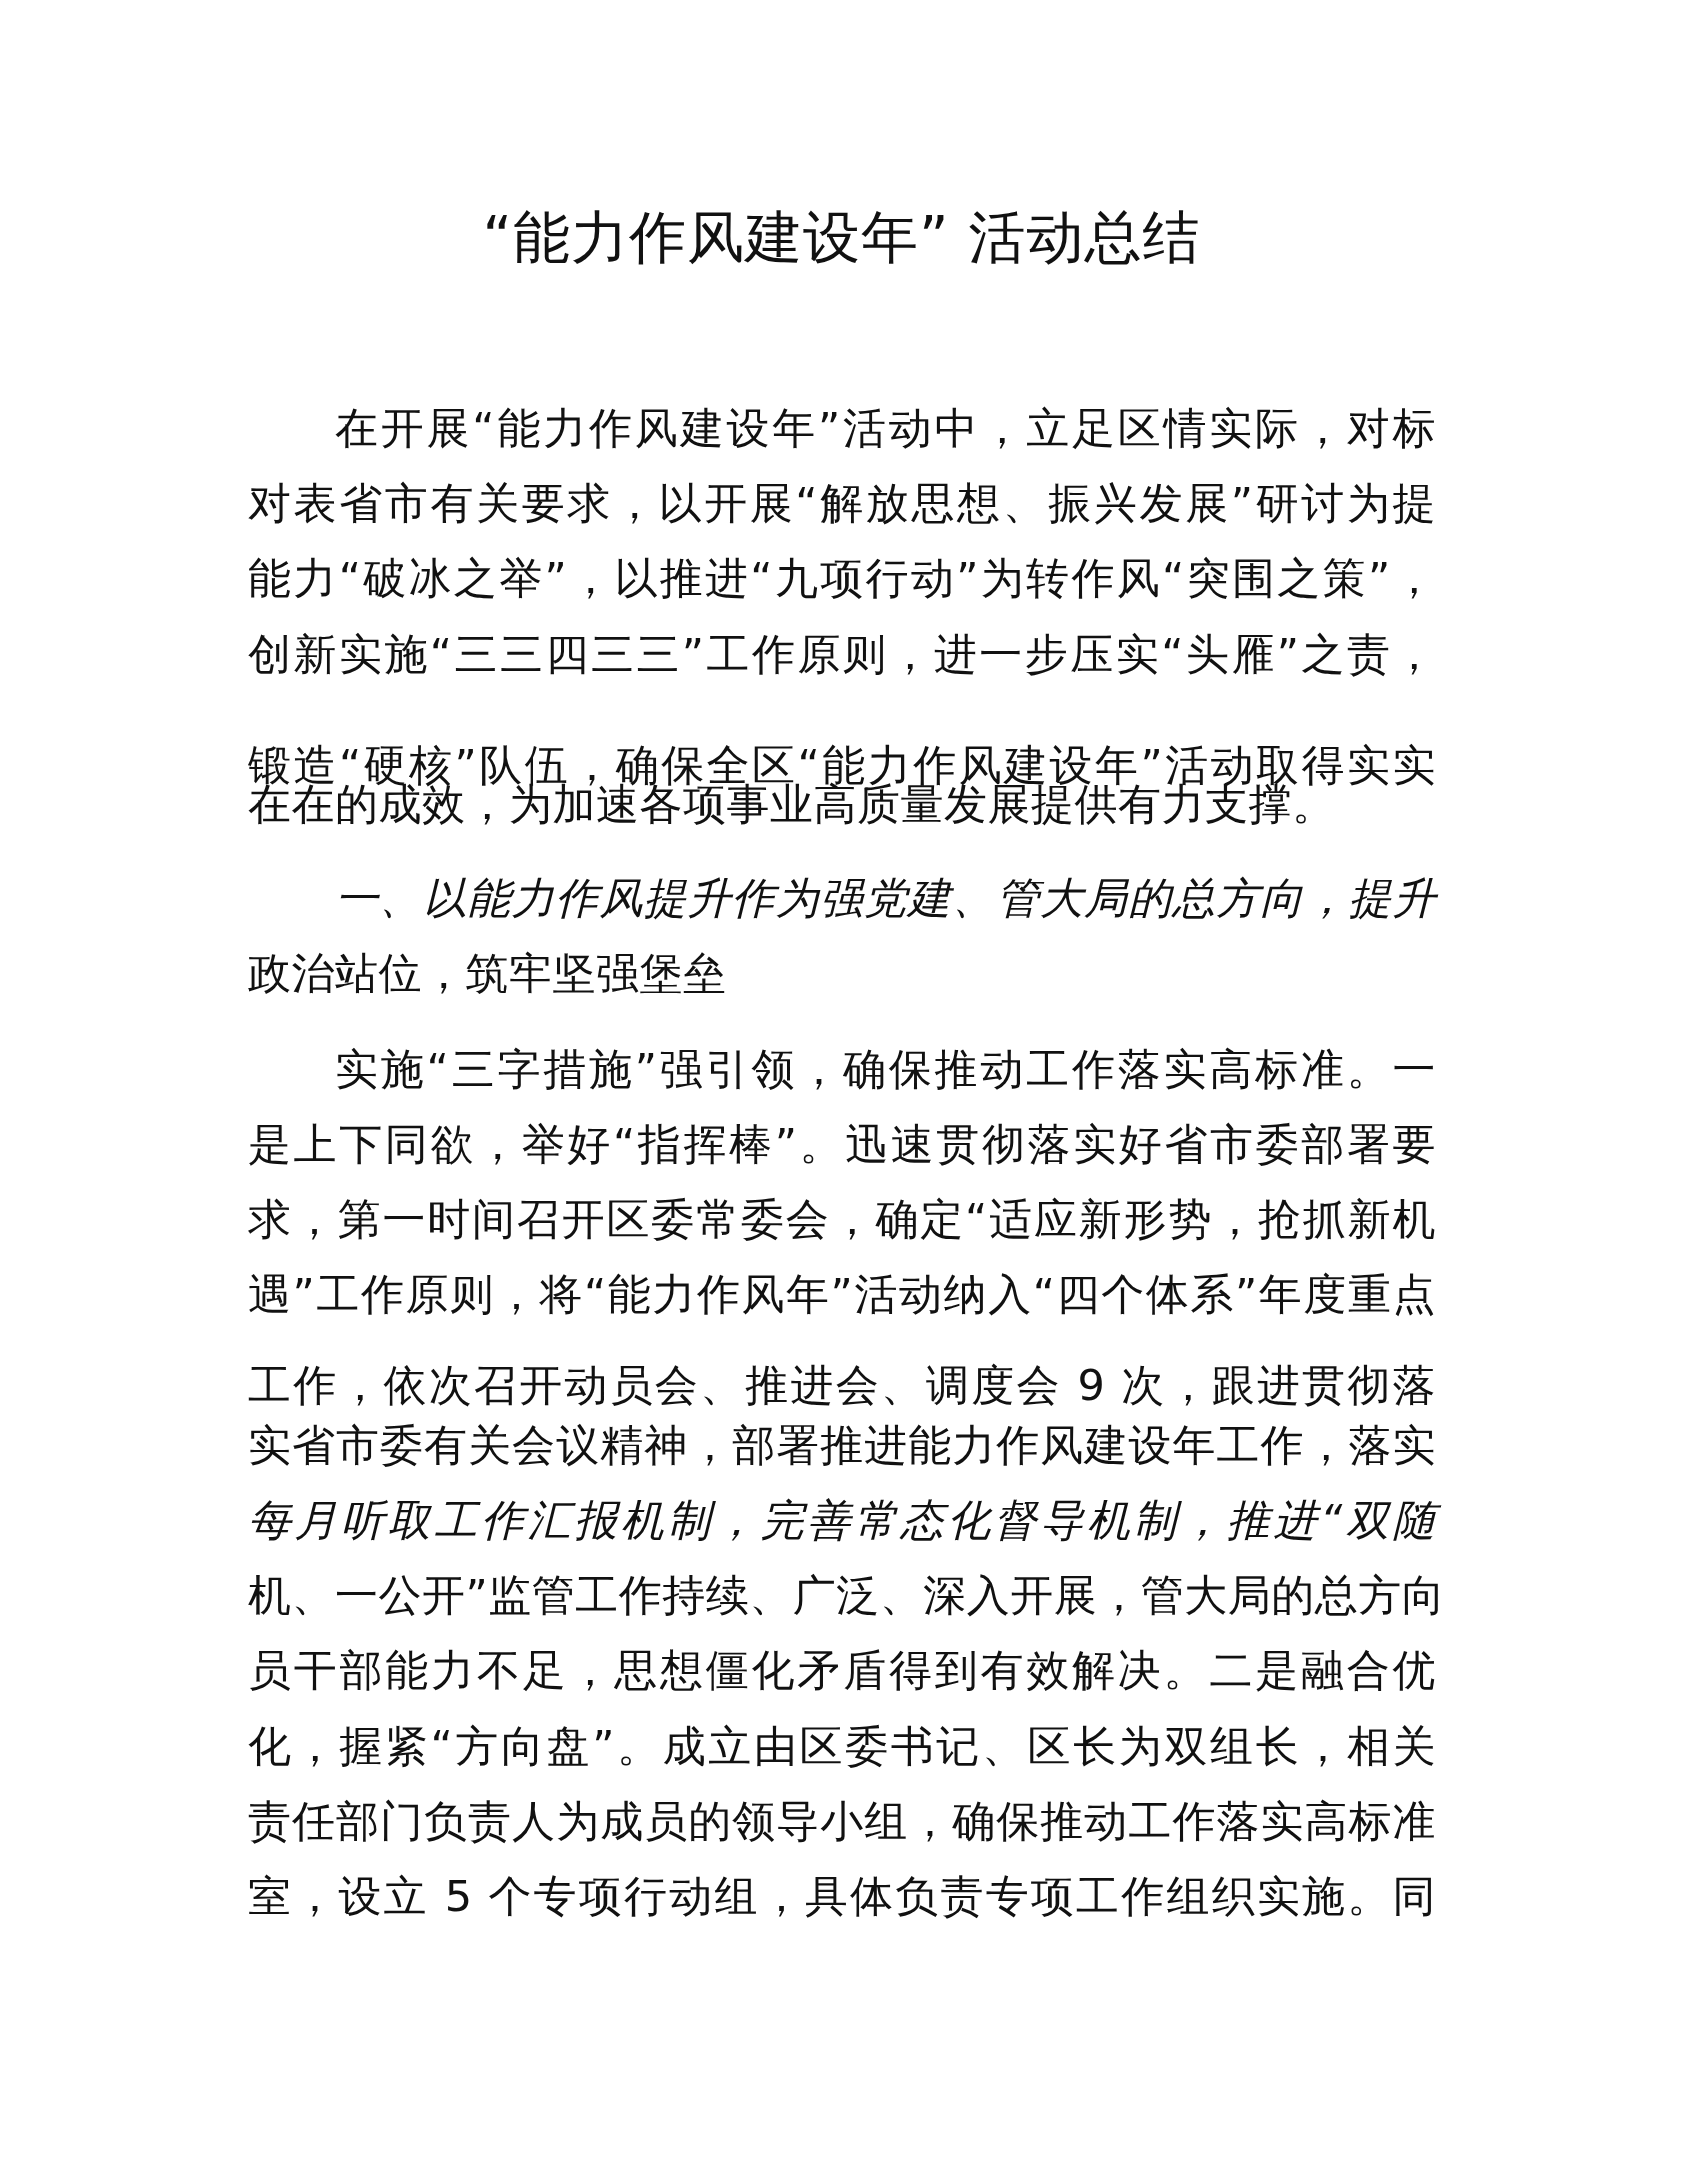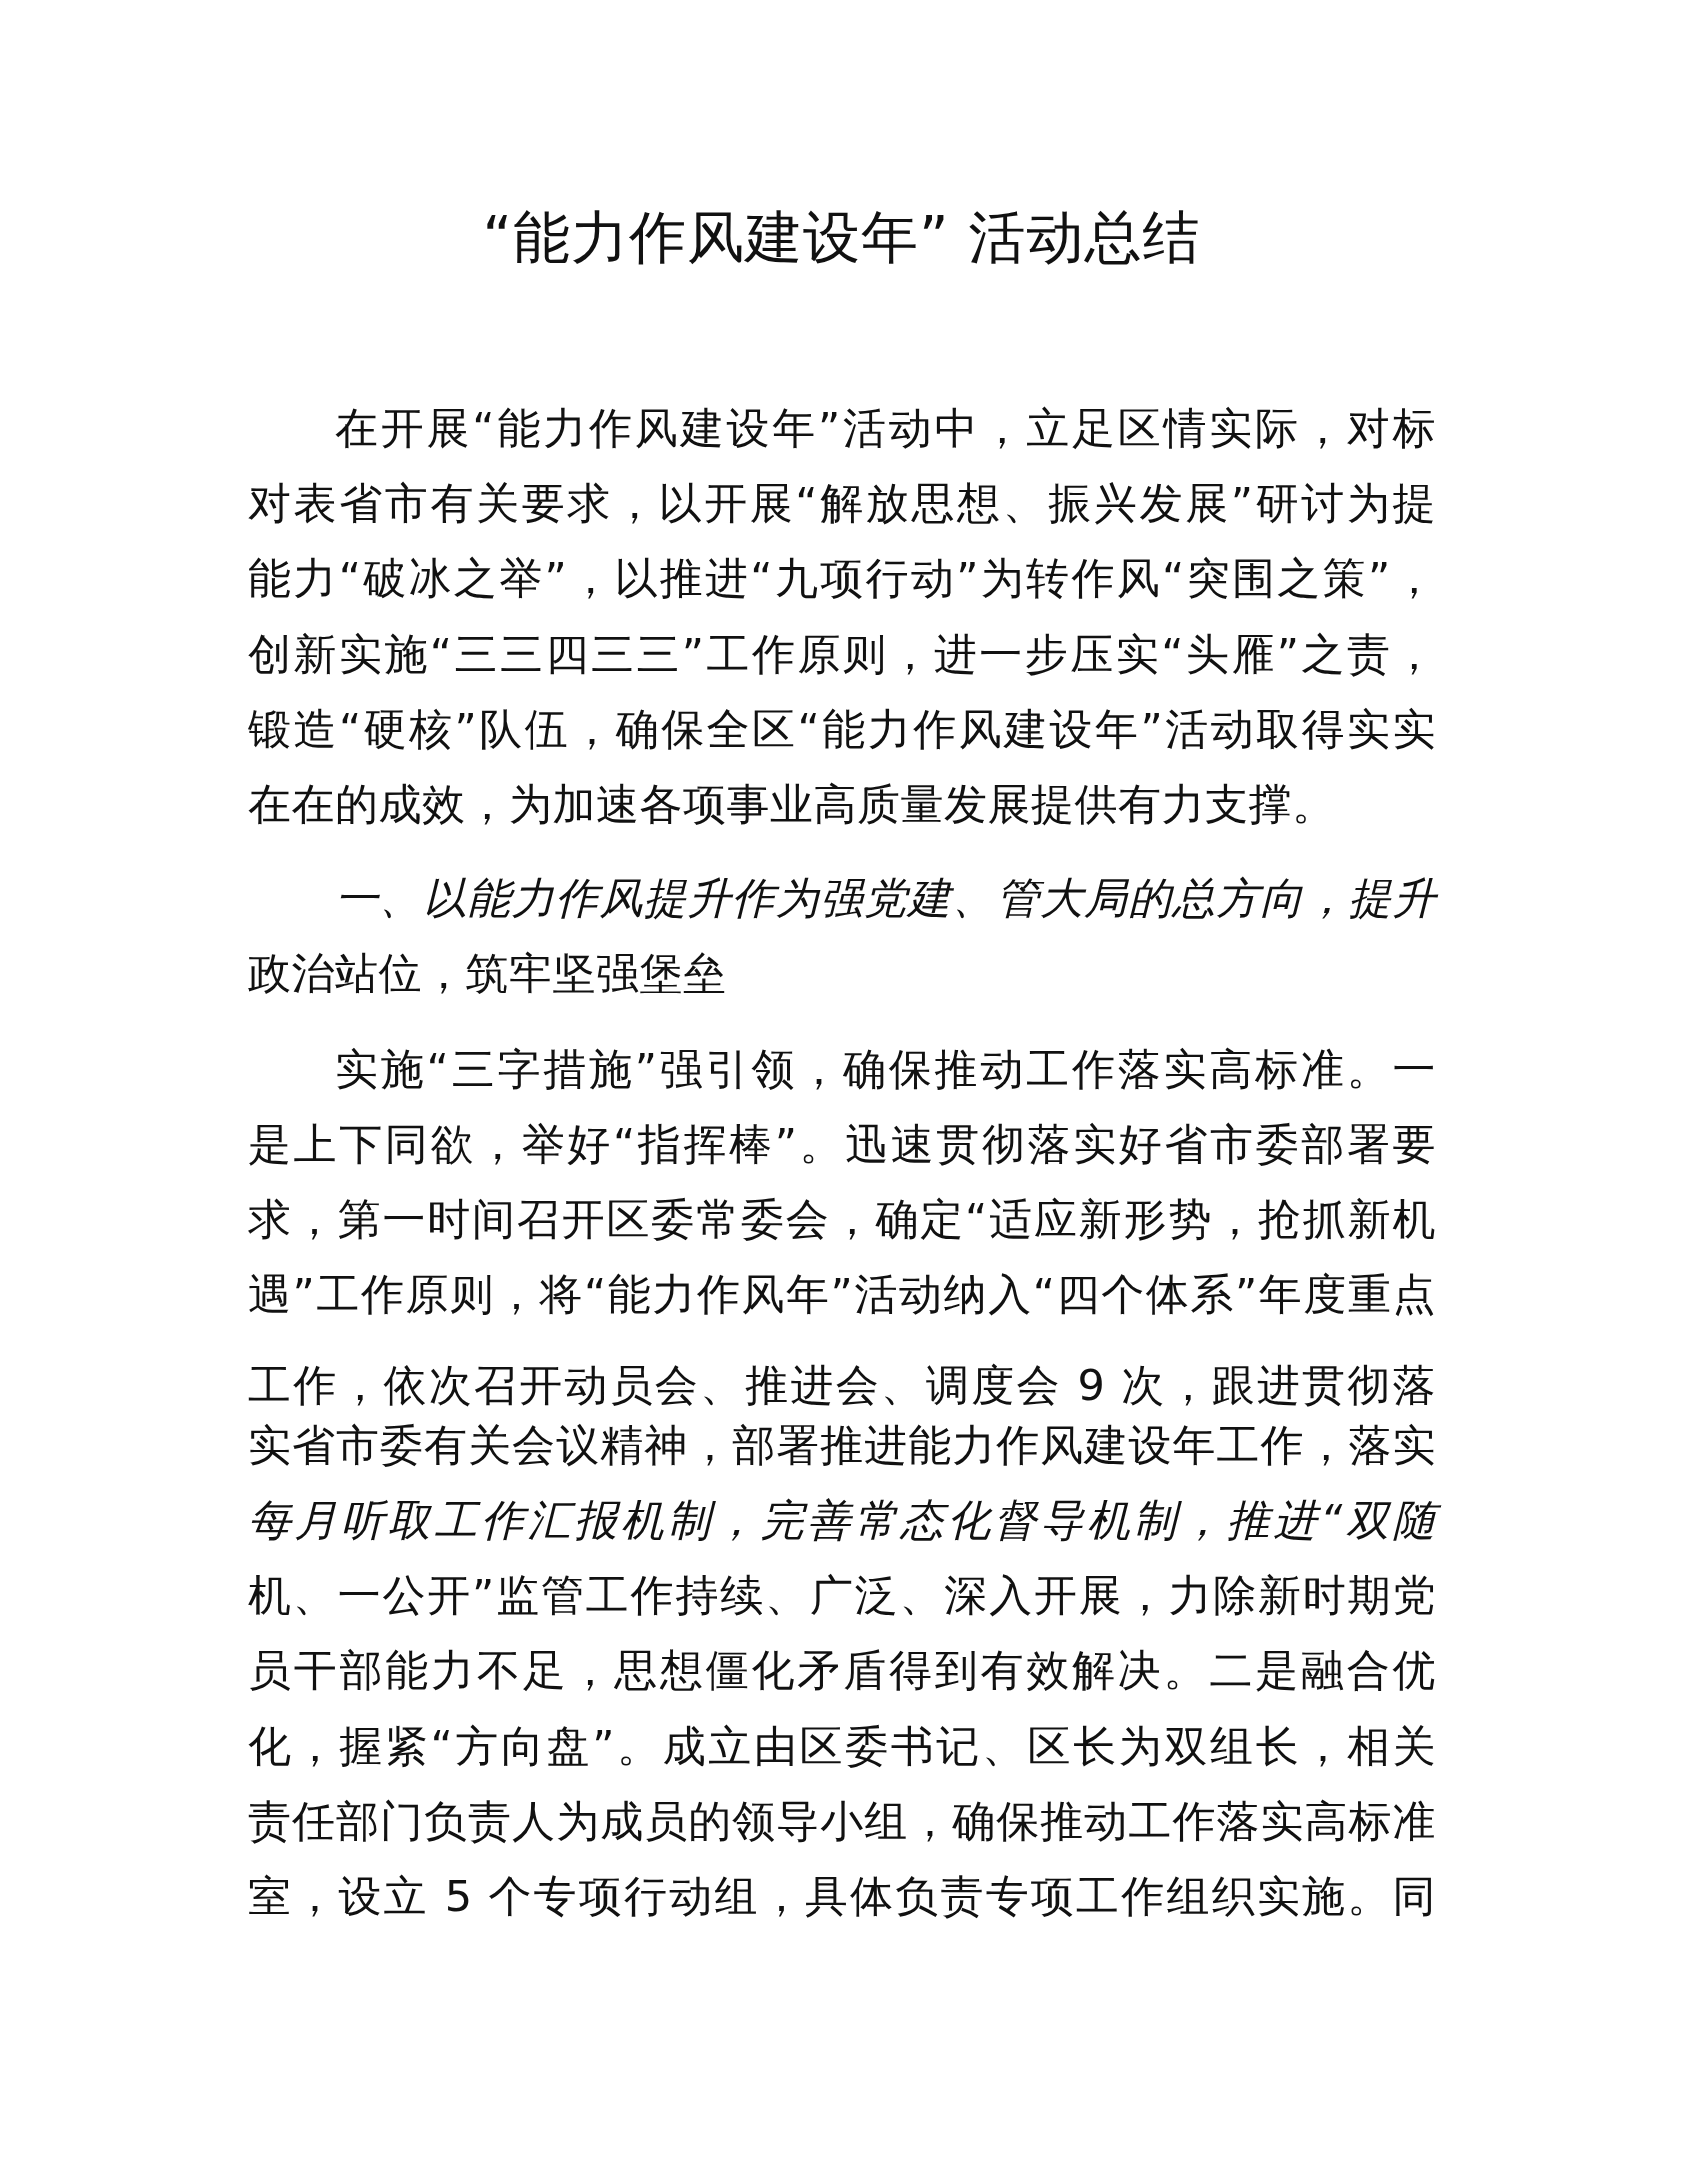--- a/index.html
+++ b/index.html
@@ -18,37 +18,37 @@
 
 <div class="page">
   <div class="title">“能力作风建设年” 活动总结</div>
 
 
   <div>
     <div class="line indent" style="top:401px;">在开展“能力作风建设年”活动中，立足区情实际，对标</div>
     <div class="line" style="top:476px;">对表省市有关要求，以开展“解放思想、振兴发展”研讨为提</div>
     <div class="line" style="top:551px;">能力“破冰之举”，以推进“九项行动”为转作风“突围之策”，</div>
     <div class="line" style="top:627px;">创新实施“三三四三三”工作原则，进一步压实“头雁”之责，</div>
-    <div class="line" style="top:702px;">锻造“硬核”队伍，确保全区“能力作风建设年”活动取得实实</div>
+    <div class="line" style="top:738px;">锻造“硬核”队伍，确保全区“能力作风建设年”活动取得实实</div>
     <div class="line last" style="top:777px;">在在的成效，为加速各项事业高质量发展提供有力支撑。</div>
   </div>
 
   <div>
     <div class="line indent" style="top:871px;font-style:italic;">一、以能力作风提升作为强党建、管大局的总方向，提升</div>
     <div class="line last" style="top:946px;">政治站位，筑牢坚强堡垒</div>
   </div>
 
   <div>
     <div class="line indent" style="top:1042px;">实施“三字措施”强引领，确保推动工作落实高标准。一</div>
     <div class="line" style="top:1117px;">是上下同欲，举好“指挥棒”。迅速贯彻落实好省市委部署要</div>
     <div class="line" style="top:1192px;">求，第一时间召开区委常委会，确定“适应新形势，抢抓新机</div>
     <div class="line" style="top:1267px;">遇”工作原则，将“能力作风年”活动纳入“四个体系”年度重点</div>
     <div class="line" style="top:1342px;margin-top:16px;">工作，依次召开动员会、推进会、调度会 9 次，跟进贯彻落</div>
     <div class="line" style="top:1418px;">实省市委有关会议精神，部署推进能力作风建设年工作，落实</div>
     <div class="line" style="top:1493px;font-style:italic;">每月听取工作汇报机制，完善常态化督导机制，推进“双随</div>
-    <div class="line" style="top:1568px;">机、一公开”监管工作持续、广泛、深入开展，力除新时期党</div>
+    <div class="line" style="top:1568px;">机、一公开”监管工作持续、广泛、深入开展，管大局的总方向</div>
     <div class="line" style="top:1643px;">员干部能力不足，思想僵化矛盾得到有效解决。二是融合优</div>
     <div class="line" style="top:1719px;">化，握紧“方向盘”。成立由区委书记、区长为双组长，相关</div>
     <div class="line" style="top:1794px;">责任部门负责人为成员的领导小组，确保推动工作落实高标准</div>
     <div class="line" style="top:1869px;">室，设立 5 个专项行动组，具体负责专项工作组织实施。同</div>
   </div>
 </div>
 
 
 </body></html>

